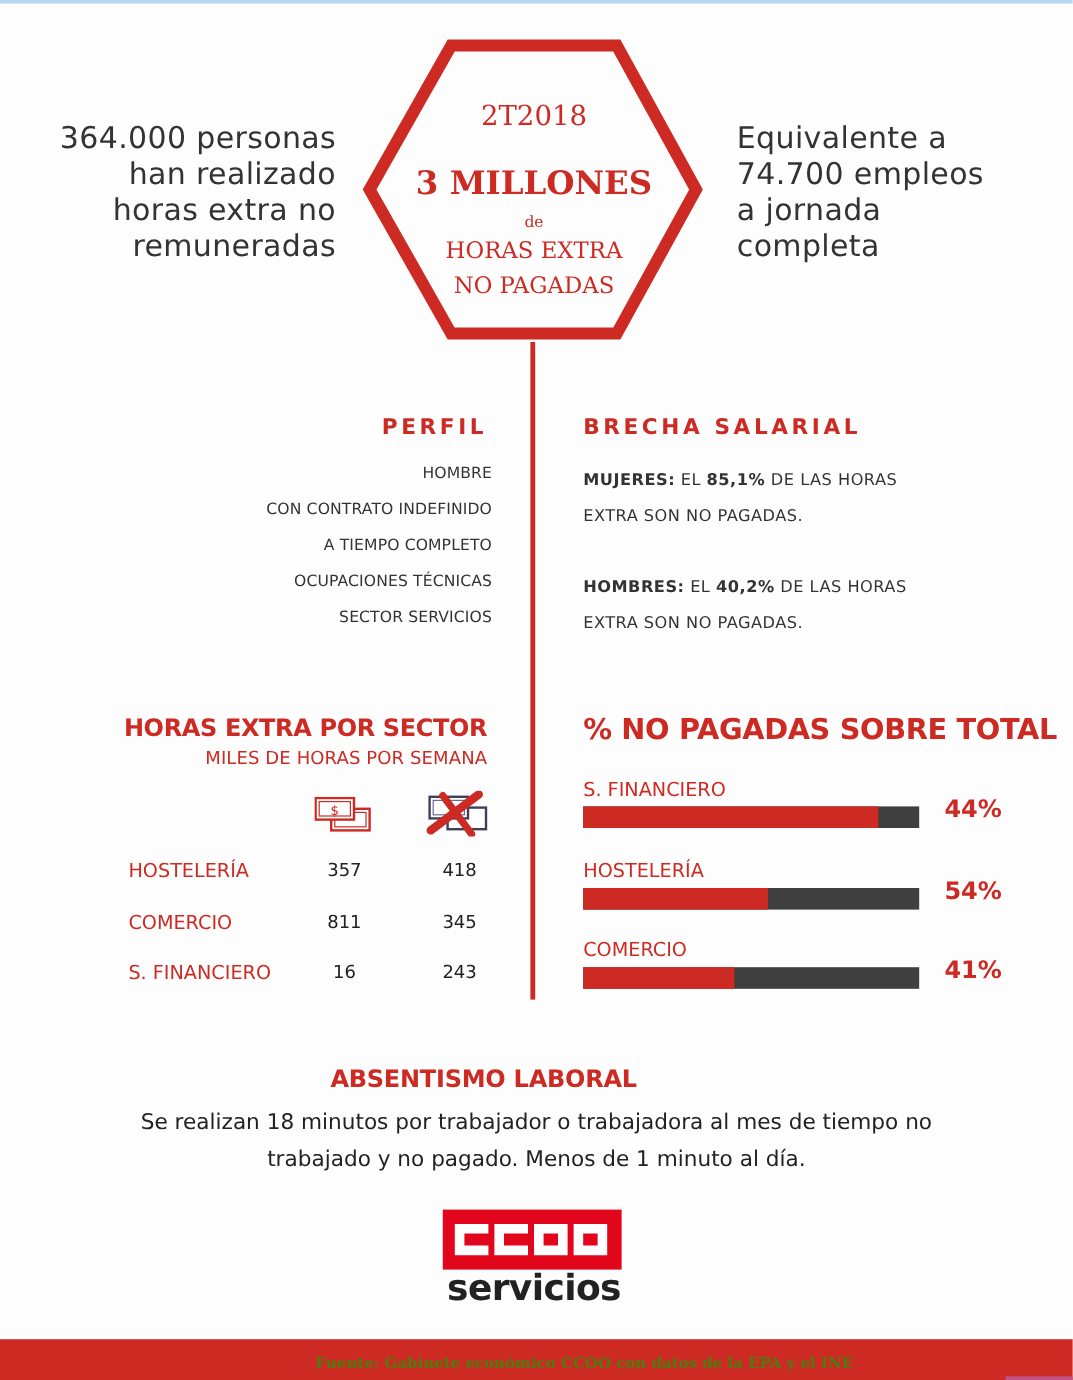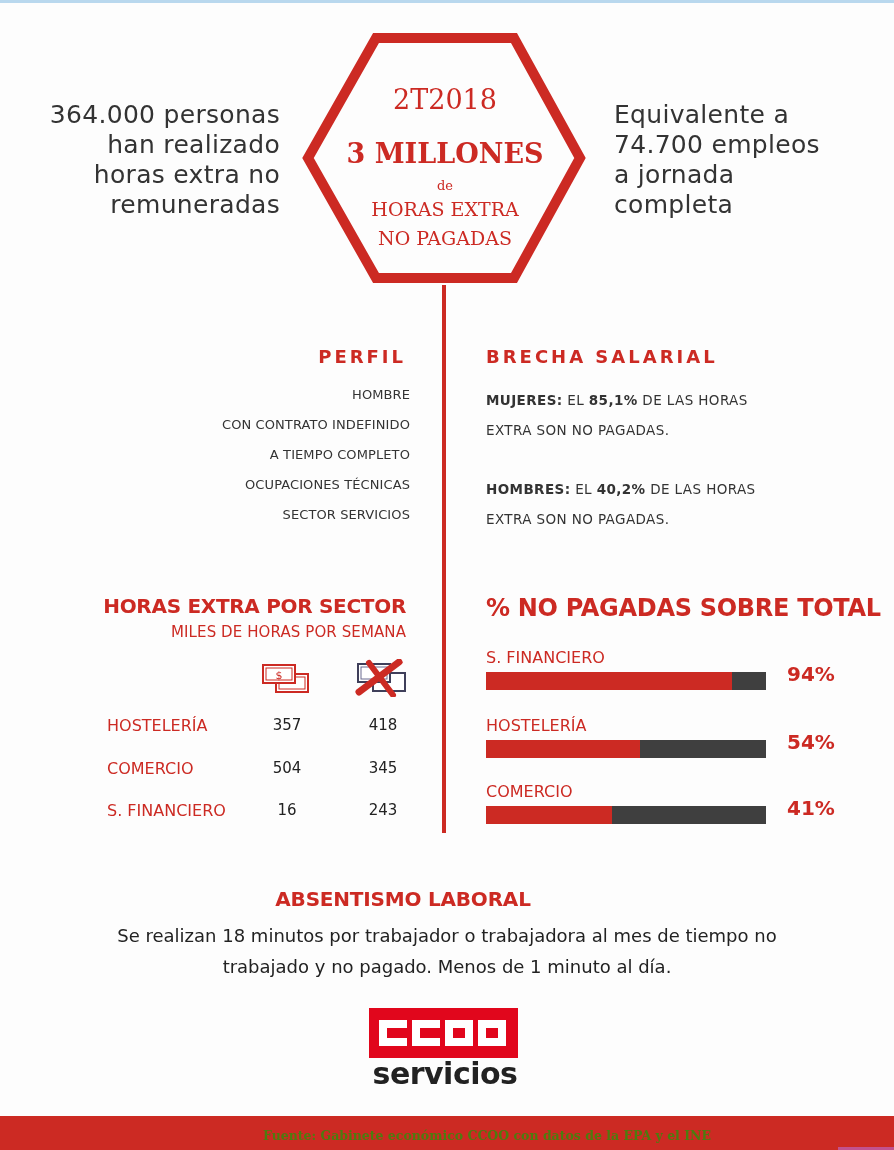--- a/index.html
+++ b/index.html
@@ -7,21 +7,21 @@
   body { position: relative; font-family: "DejaVu Sans", sans-serif; color: #333; }
   .topline { position: absolute; left: 0; top: 0; width: 894px; height: 3px; background: #b9d8ee; }
   .abs { position: absolute; }
 
   .side-text { font-family: "DejaVu Sans", sans-serif; font-size: 25px; line-height: 30px; color: #333; letter-spacing: 0.3px; }
   #left-stat { left: 20px; top: 100px; width: 260px; text-align: right; }
   #right-stat { left: 614px; top: 100px; width: 260px; text-align: left; }
 
   .hex-svg { position: absolute; left: 296px; top: 30px; }
   .hex-text { position: absolute; left: 320px; width: 250px; text-align: center; font-family: "DejaVu Serif", serif; color: #cc2a23; }
-  #hex-period { top: 84px; font-size: 27px; text-align: center; }
+  #hex-period { top: 84px; font-size: 23px; text-align: center; }
   #hex-big { top: 138px; font-size: 27px; font-weight: bold; }
   #hex-de { top: 178px; font-size: 13px; }
   #hex-line1 { top: 198px; font-size: 19px; }
   #hex-line2 { top: 227px; font-size: 19px; }
 
   .vline { position: absolute; left: 442px; top: 285px; width: 4px; height: 548px; background: #cc2a23; }
 
   .section-title { font-family: "DejaVu Sans", sans-serif; font-weight: bold; color: #cc2a23; font-size: 18px; letter-spacing: 3px; }
   #perfil-title { right: 488px; top: 346px; text-align: right; }
   #brecha-title { left: 486px; top: 346px; }
@@ -130,37 +130,37 @@
   <path d="M14 4 L38 36" stroke="#cc2a23" stroke-width="6" stroke-linecap="round"></path>
 </svg>
 
 <div class="sector-row" style="top:716px;">
   <span class="name">HOSTELERÍA</span>
   <span class="v1">357</span>
   <span class="v2">418</span>
 </div>
 <div class="sector-row" style="top:759px;">
   <span class="name">COMERCIO</span>
-  <span class="v1">504</span>
+  <span class="v1">811</span>
   <span class="v2">345</span>
 </div>
 <div class="sector-row" style="top:801px;">
   <span class="name">S. FINANCIERO</span>
   <span class="v1">16</span>
   <span class="v2">243</span>
 </div>
 
 <div id="pct-title" class="abs">% NO PAGADAS SOBRE TOTAL</div>
 
 <div class="bar-block" style="top:648px;">
   <div class="bar-label">S. FINANCIERO</div>
   <div class="bar-track">
     <div class="bar-fill" style="width:88%;"></div>
   </div>
-  <div class="bar-pct">94%</div>
+  <div class="bar-pct">44%</div>
 </div>
 
 <div class="bar-block" style="top:716px;">
   <div class="bar-label">HOSTELERÍA</div>
   <div class="bar-track">
     <div class="bar-fill" style="width:55%;"></div>
   </div>
   <div class="bar-pct">54%</div>
 </div>
 

